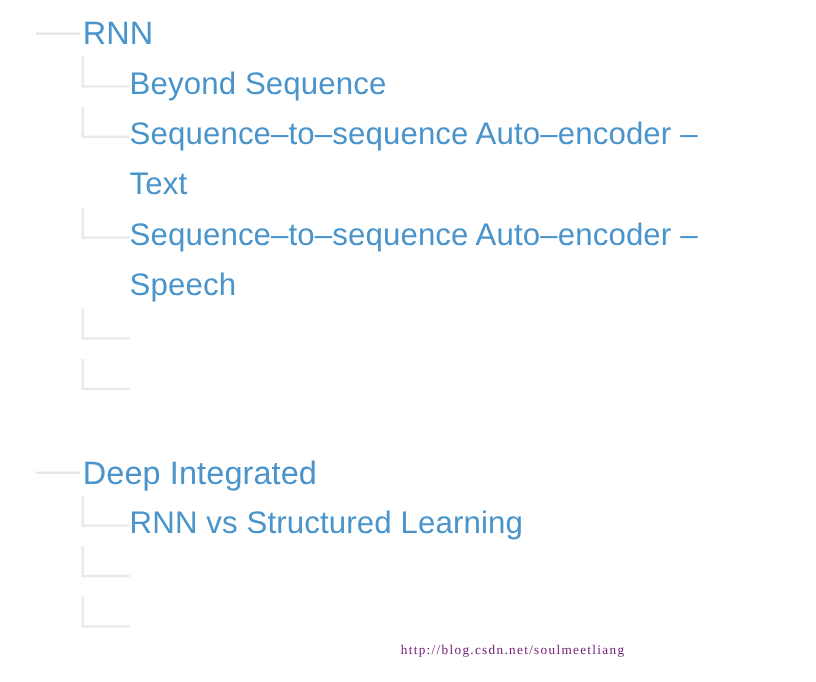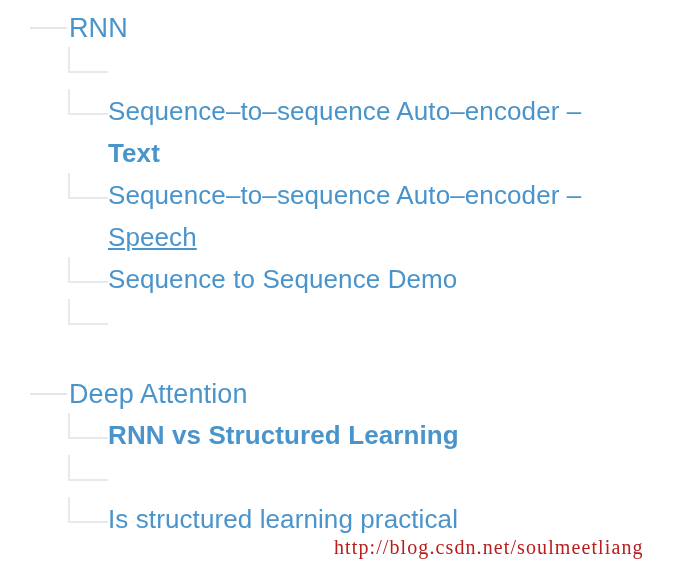--- a/index.html
+++ b/index.html
@@ -70,44 +70,43 @@
     border-left: 2px solid #e9e9e9;
     border-bottom: 2px solid #e9e9e9;
   }
 
   
   #watermark {
     position: absolute;
     left: 334px;
     top: 536px;
     font-family: "Liberation Serif", serif;
-    font-size: 20px;
+    font-size: 11px;
     letter-spacing: 1.1px;
-    color: #b91c1c;
+    color: #701a75;
     white-space: nowrap;
   }
 </style>
 </head>
 <body>
 
 <div id="tree">
     <div class="conn c0" style="top: 27px;"></div>
     <div class="node d0" style="top: 13px;">RNN</div>
     <div class="conn c1" style="top: 47px;"></div>
+    <div class="node d1" style="top: 55px;">Beyond Sequence</div>
     <div class="conn c1" style="top: 89px;"></div>
     <div class="node d1" style="top: 97px;">Sequence–to–sequence Auto–encoder –</div>
-    <div class="node d1 cont" style="top: 139px; font-weight: bold;">Text</div>
+    <div class="node d1 cont" style="top: 139px;">Text</div>
     <div class="conn c1" style="top: 173px;"></div>
     <div class="node d1" style="top: 181px;">Sequence–to–sequence Auto–encoder –</div>
-    <div class="node d1 cont" style="top: 223px; text-decoration: underline;">Speech</div>
+    <div class="node d1 cont" style="top: 223px;">Speech</div>
     <div class="conn c1" style="top: 257px;"></div>
-    <div class="node d1" style="top: 265px;">Sequence to Sequence Demo</div>
     <div class="conn c1" style="top: 299px;"></div>
     <div class="conn c0" style="top: 393px;"></div>
-    <div class="node d0" style="top: 379px;">Deep Attention</div>
+    <div class="node d0" style="top: 379px;">Deep Integrated</div>
     <div class="conn c1" style="top: 413px;"></div>
-    <div class="node d1" style="top: 421px; font-weight: bold;">RNN vs Structured Learning</div>
+    <div class="node d1" style="top: 421px;">RNN vs Structured Learning</div>
     <div class="conn c1" style="top: 455px;"></div>
     <div class="conn c1" style="top: 497px;"></div>
-    <div class="node d1" style="top: 505px;">Is structured learning practical</div>
   </div>
 
 <div id="watermark">http://blog.csdn.net/soulmeetliang</div>
 
 </body></html>

